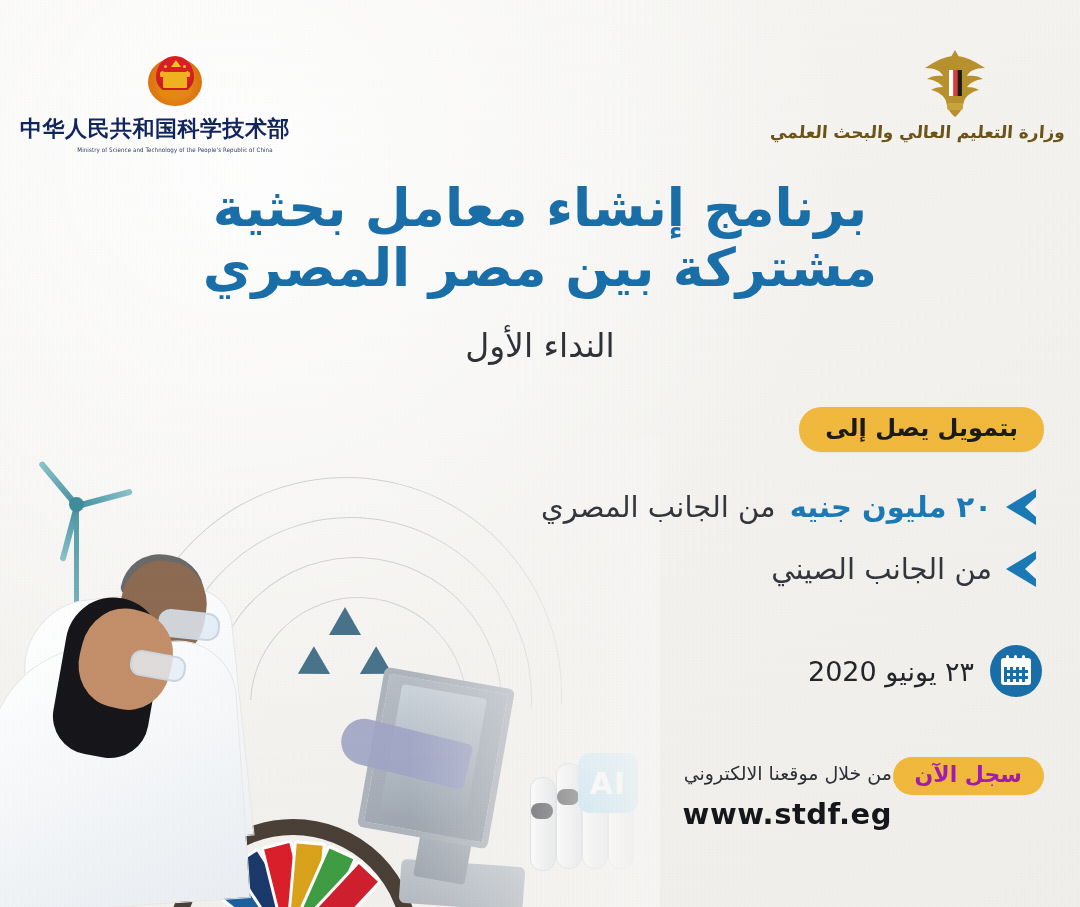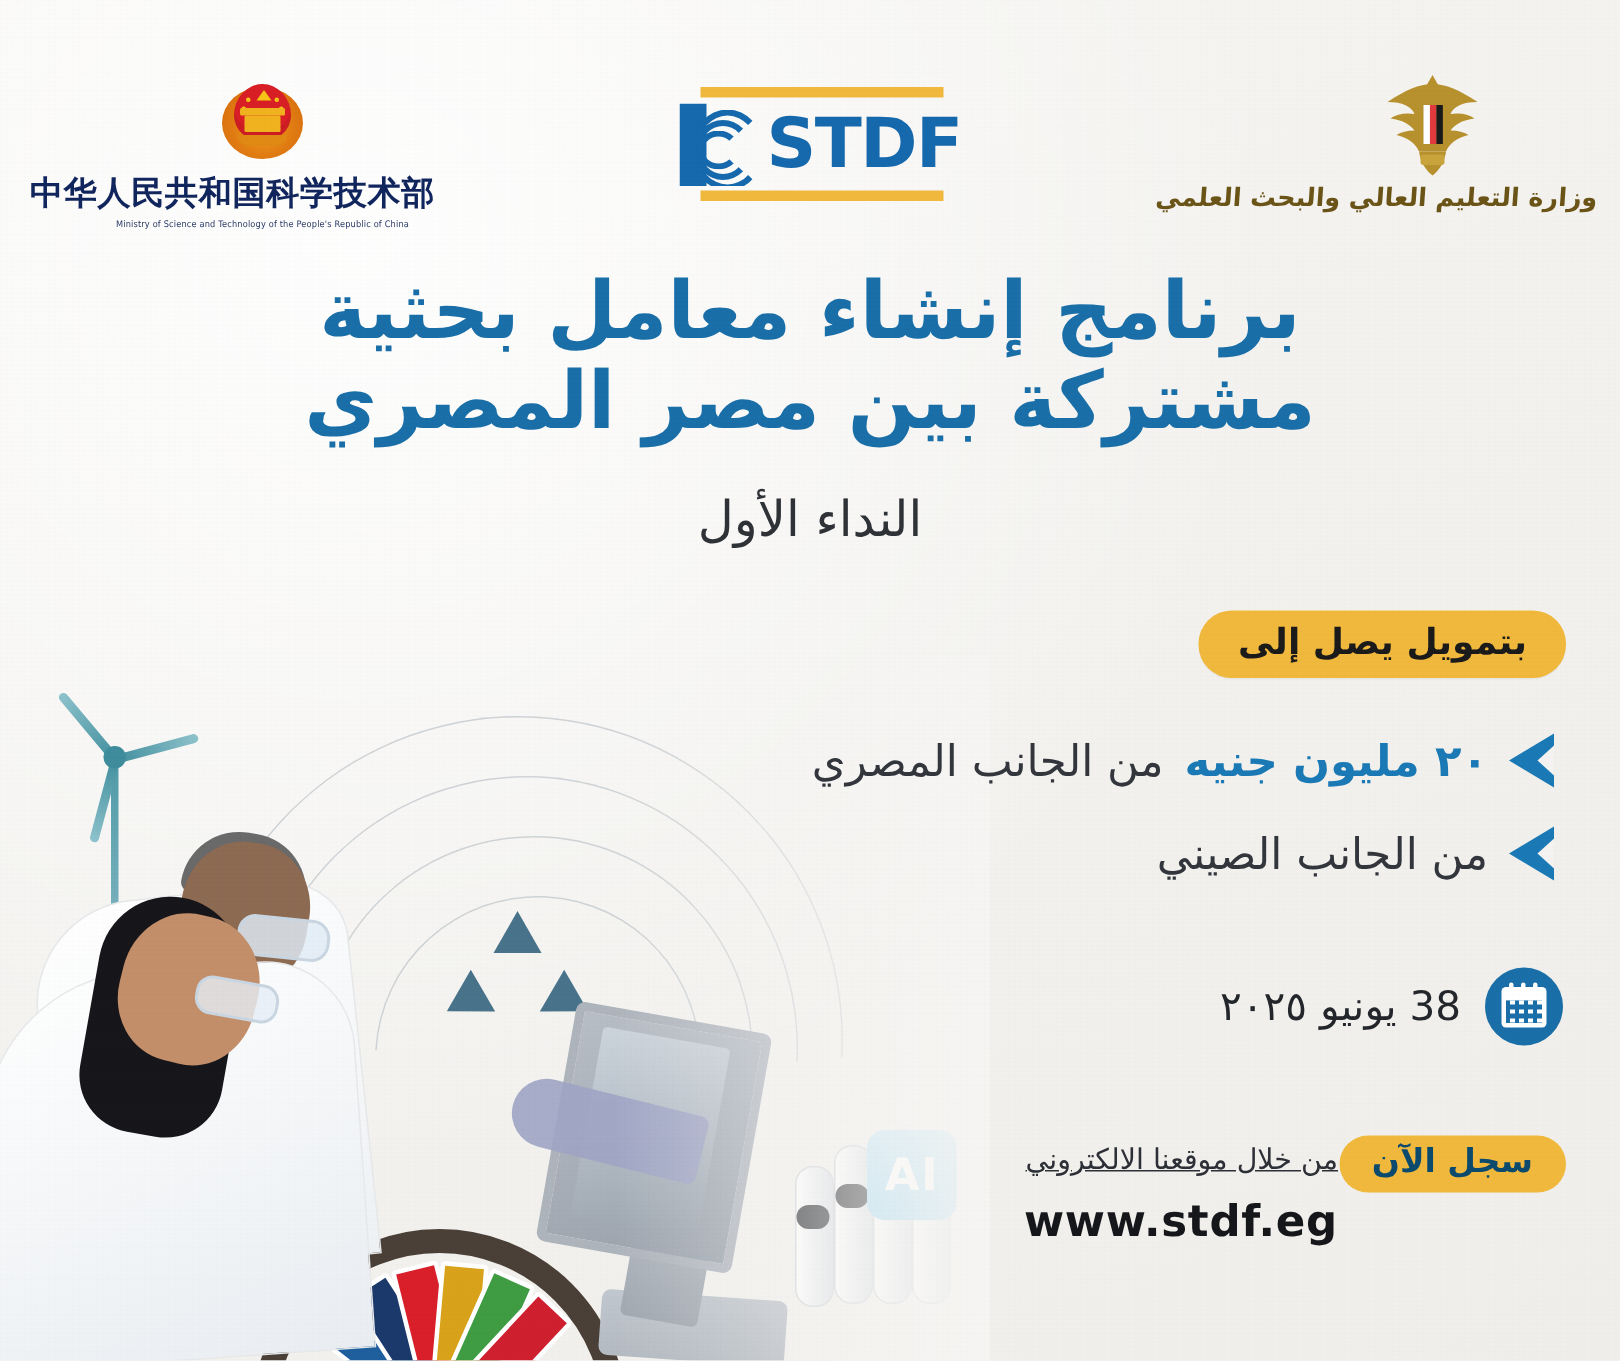--- a/index.html
+++ b/index.html
@@ -159,27 +159,27 @@
     mix-blend-mode:normal;
     opacity:1;
   }
   .cal-glyph .peg{position:absolute;top:-3px;width:3px;height:6px;background:#fff;border-radius:2px;}
   #dl-label{font-size:27px;font-weight:bold;color:#23262b;font-family:"DejaVu Sans",sans-serif;}
   #dl-date{font-size:27px;color:#23262b;font-family:"DejaVu Sans",sans-serif;}
 
   
   #register-pill{
     position:absolute;top:757px;right:36px;
-    background:#f0b93d;color:#0c4a6e;border-radius:20px;
+    background:#f0b93d;color:#a21caf;border-radius:20px;
     padding:5px 22px 8px;font-size:22px;font-weight:bold;
     font-family:"DejaVu Sans",sans-serif;direction:rtl;
   }
   #reg-note{
     position:absolute;top:762px;right:188px;direction:rtl;
-    font-size:19px;color:#2d3036;font-family:"DejaVu Sans",sans-serif;white-space:nowrap;text-decoration:underline;
+    font-size:19px;color:#2d3036;font-family:"DejaVu Sans",sans-serif;white-space:nowrap;
   }
   #website{
     position:absolute;top:797px;right:188px;direction:ltr;
     font-size:29px;font-weight:bold;color:#15171a;
     font-family:"DejaVu Sans",sans-serif;letter-spacing:.5px;white-space:nowrap;
   }
 
   
   #art{position:absolute;left:0;bottom:0;width:660px;height:470px;overflow:hidden;}
 
@@ -349,33 +349,20 @@
         <div class="s" style="left:16px;top:19px;"></div>
         <div class="s" style="left:38px;top:13px;"></div>
         <div class="s" style="left:41px;top:19px;"></div>
         <div class="gate"></div>
         <div class="base"></div>
       </div>
       <div class="china-cn">中华人民共和国科学技术部</div>
       <div class="china-en">Ministry of Science and Technology of the People's Republic of China</div>
     </div>
 
-    <div class="logo-block" id="logo-stdf">
-      <div class="stdf-wrap">
-        <div class="stdf-bar top"></div>
-        <div class="stdf-bar bot"></div>
-        <div class="stdf-mark">
-          <div class="blk"></div>
-          <div class="arc" style="left:8px;top:4px;width:40px;height:46px;"></div>
-          <div class="arc" style="left:10px;top:11px;width:30px;height:32px;"></div>
-          <div class="arc" style="left:12px;top:18px;width:20px;height:18px;"></div>
-        </div>
-        <div class="stdf-text">STDF</div>
-      </div>
-    </div>
 
     <div class="logo-block" id="logo-egypt">
       <div class="eg-eagle">
         <svg width="84" height="72" viewBox="0 0 84 72">
           <g fill="#b8912f">
             <path d="M42 2 L46 9 L38 9 Z"></path>
             <path d="M42 8 C33 8 24 12 12 20 C22 20 28 23 30 28 C24 27 18 28 14 31 C22 32 27 35 30 39 C25 39 21 40 18 42 C26 44 31 48 33 53 L51 53 C53 48 58 44 66 42 C63 40 59 39 54 39 C57 35 62 32 70 31 C66 28 60 27 54 28 C56 23 62 20 72 20 C60 12 51 8 42 8 Z"></path>
             <path d="M33 53 C34 60 37 65 42 69 C47 65 50 60 51 53 Z"></path>
           </g>
           <rect x="36" y="22" width="4.3" height="26" fill="#ffffff"></rect>
@@ -410,21 +397,21 @@
   <div id="deadline">
     <span class="cal-circle">
       <span class="cal-glyph">
         <span class="body"></span>
         <span class="grid"></span>
         <span class="peg" style="left:5px;"></span>
         <span class="peg" style="left:13px;"></span>
         <span class="peg" style="left:21px;"></span>
       </span>
     </span>
-    <span id="dl-date">38  يونيو ٢٠٢٥</span>
+    <span id="dl-date">٢٣  يونيو 2020</span>
   </div>
 
   <div id="register-pill">سجل الآن</div>
   <div id="reg-note">من خلال موقعنا الالكتروني</div>
   <div id="website">www.stdf.eg</div>
 
   <div id="grain"></div>
 </div>
 
 </body></html>

